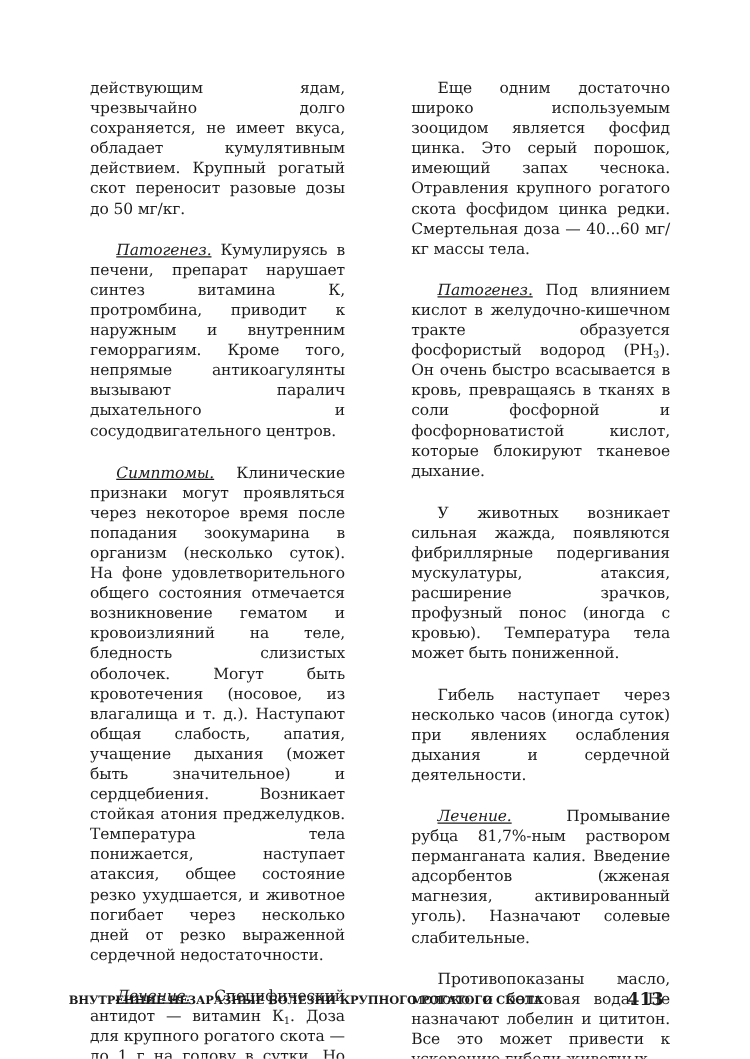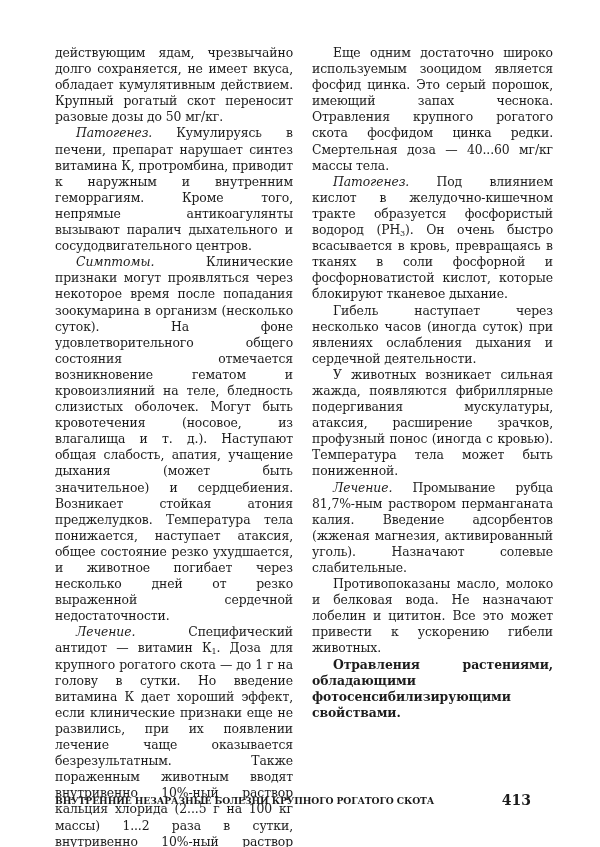--- a/index.html
+++ b/index.html
@@ -2,23 +2,23 @@
 <html><head>
 <meta charset="utf-8">
 <style>
   html, body { margin:0; padding:0; background:#ffffff; }
   body { width:600px; height:847px; position:relative; overflow:hidden;
          font-family:"DejaVu Serif", serif; color:#1c1c1c; }
   .col { position:absolute; top:45px; font-size:12.4px; line-height:16.1px;
          text-align:justify; letter-spacing:-0.1px; }
   .col.left { left:55px; width:238px; }
   .col.right { left:312px; width:241px; }
-  .col p { margin:0; text-indent:0; }
+  .col p { margin:17px; text-indent:0; }
   .col p.ind { text-indent:21px; }
-  .col i { font-style:italic; }
+  .col i { font-style:italic;text-decoration:underline; }
   .heading { font-weight:bold; text-align:center; font-size:11.6px;
              letter-spacing:0.2px; margin:23px 0 10px 0; text-indent:0 !important; }
   .bold { font-weight:bold; }
   sub { font-size:8px; vertical-align:-2px; line-height:0; }
   .footer { position:absolute; top:793px; left:55px; width:498px; height:16px;
             font-size:9.2px; font-weight:bold;text-decoration:underline; }
   .footer .title { position:absolute; left:0; top:2px; letter-spacing:-0.1px; }
   .footer .num { position:absolute; right:22px; top:-1px; font-size:14px; font-weight:bold; }
 </style>
 </head>
@@ -28,22 +28,22 @@
   <p>действующим ядам, чрезвычайно долго сохраняется, не имеет вкуса, обладает кумулятивным действием. Крупный рогатый скот переносит разовые дозы до 50 мг/кг.</p>
   <p class="ind"><i>Патогенез.</i><span> Кумулируясь в печени, препарат нарушает синтез витамина К, протромбина, приводит к наружным и внутренним геморрагиям. Кроме того, непрямые антикоагулянты вызывают паралич дыхательного и сосудодвигательного центров.</span></p>
   <p class="ind"><i>Симптомы.</i><span> Клинические признаки могут проявляться через некоторое время после попадания зоокумарина в организм (несколько суток). На фоне удовлетворительного общего состояния отмечается возникновение гематом и кровоизлияний на теле, бледность слизистых оболочек. Могут быть кровотечения (носовое, из влагалища и т. д.). Наступают общая слабость, апатия, учащение дыхания (может быть значительное) и сердцебиения. Возникает стойкая атония преджелудков. Температура тела понижается, наступает атаксия, общее состояние резко ухудшается, и животное погибает через несколько дней от резко выраженной сердечной недостаточности.</span></p>
   <p class="ind"><i>Лечение.</i><span> Специфический антидот — витамин К</span><sub>1</sub><span>. Доза для крупного рогатого скота — до 1 г на голову в сутки. Но введение витамина К дает хороший эффект, если клинические признаки еще не развились, при их появлении лечение чаще оказывается безрезультатным. Также пораженным животным вводят внутривенно 10%-ный раствор кальция хлорида (2...5 г на 100 кг массы) 1...2 раза в сутки, внутривенно 10%-ный раствор аскорбиновой кислоты и 40%-ный раствор глюкозы. Показано переливание крови. При оказании помощи противопоказаны любые внутримышечные инъекции.</span></p>
 
 </div>
 
 <div class="col right">
   <p class="ind">Еще одним достаточно широко используемым зооцидом является фосфид цинка. Это серый порошок, имеющий запах чеснока. Отравления крупного рогатого скота фосфидом цинка редки. Смертельная доза — 40...60 мг/кг массы тела.</p>
   <p class="ind"><i>Патогенез.</i><span> Под влиянием кислот в желудочно-кишечном тракте образуется фосфористый водород (PH</span><sub>3</sub><span>). Он очень быстро всасывается в кровь, превращаясь в тканях в соли фосфорной и фосфорноватистой кислот, которые блокируют тканевое дыхание.</span></p>
+  <p class="ind">У животных возникает сильная жажда, появляются фибриллярные подергивания мускулатуры, атаксия, расширение зрачков, профузный понос (иногда с кровью). Температура тела может быть пониженной.</p>
   <p class="ind">Гибель наступает через несколько часов (иногда суток) при явлениях ослабления дыхания и сердечной деятельности.</p>
-  <p class="ind">У животных возникает сильная жажда, появляются фибриллярные подергивания мускулатуры, атаксия, расширение зрачков, профузный понос (иногда с кровью). Температура тела может быть пониженной.</p>
   <p class="ind"><i>Лечение.</i><span> Промывание рубца 81,7%-ным раствором перманганата калия. Введение адсорбентов (жженая магнезия, активированный уголь). Назначают солевые слабительные.</span></p>
   <p class="ind">Противопоказаны масло, молоко и белковая вода. Не назначают лобелин и цититон. Все это может привести к ускорению гибели животных.</p>
   <p class="ind"><span class="bold">Отравления растениями, обладающими фотосенсибилизирующими свойствами.</span></p>
 </div>
 
 <div class="footer">
   <span class="title">ВНУТРЕННИЕ НЕЗАРАЗНЫЕ БОЛЕЗНИ КРУПНОГО РОГАТОГО СКОТА</span>
   <span class="num">413</span>
 </div>
 

